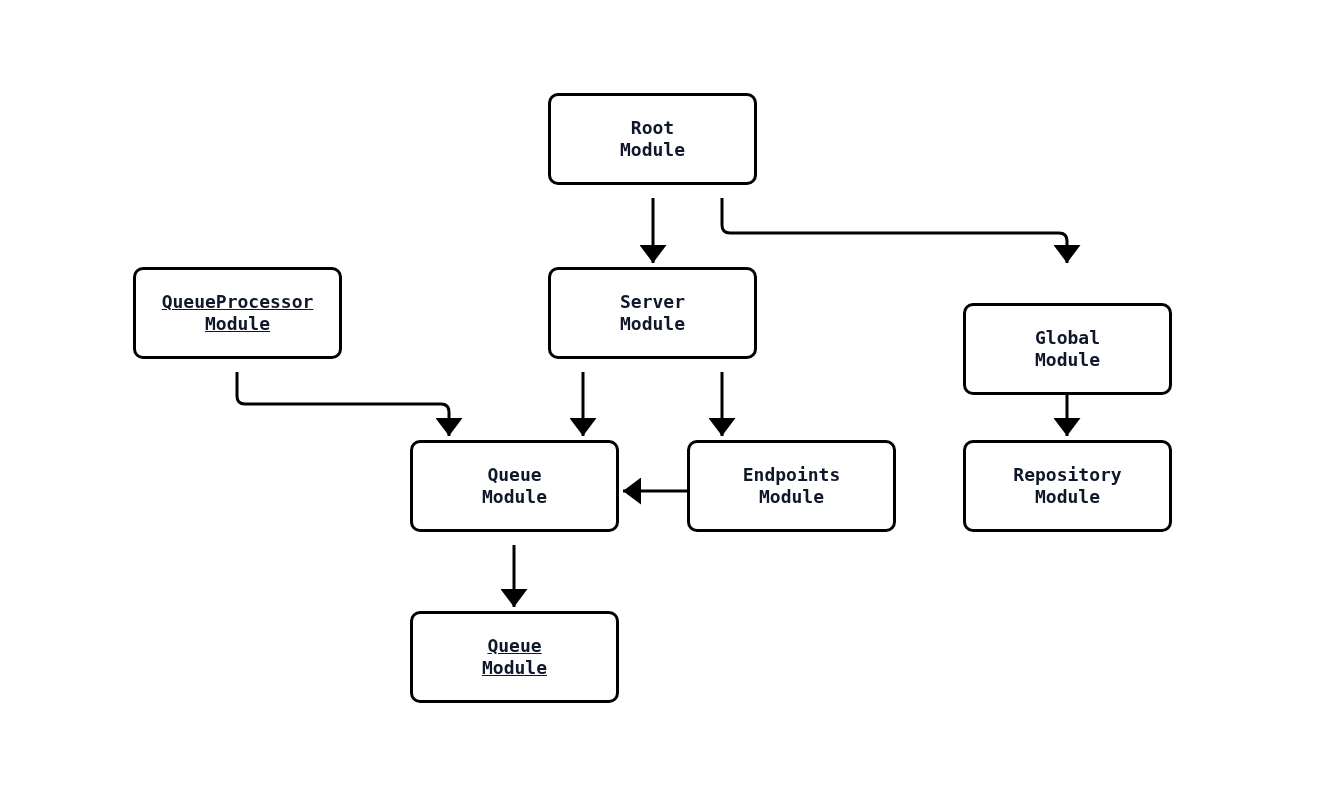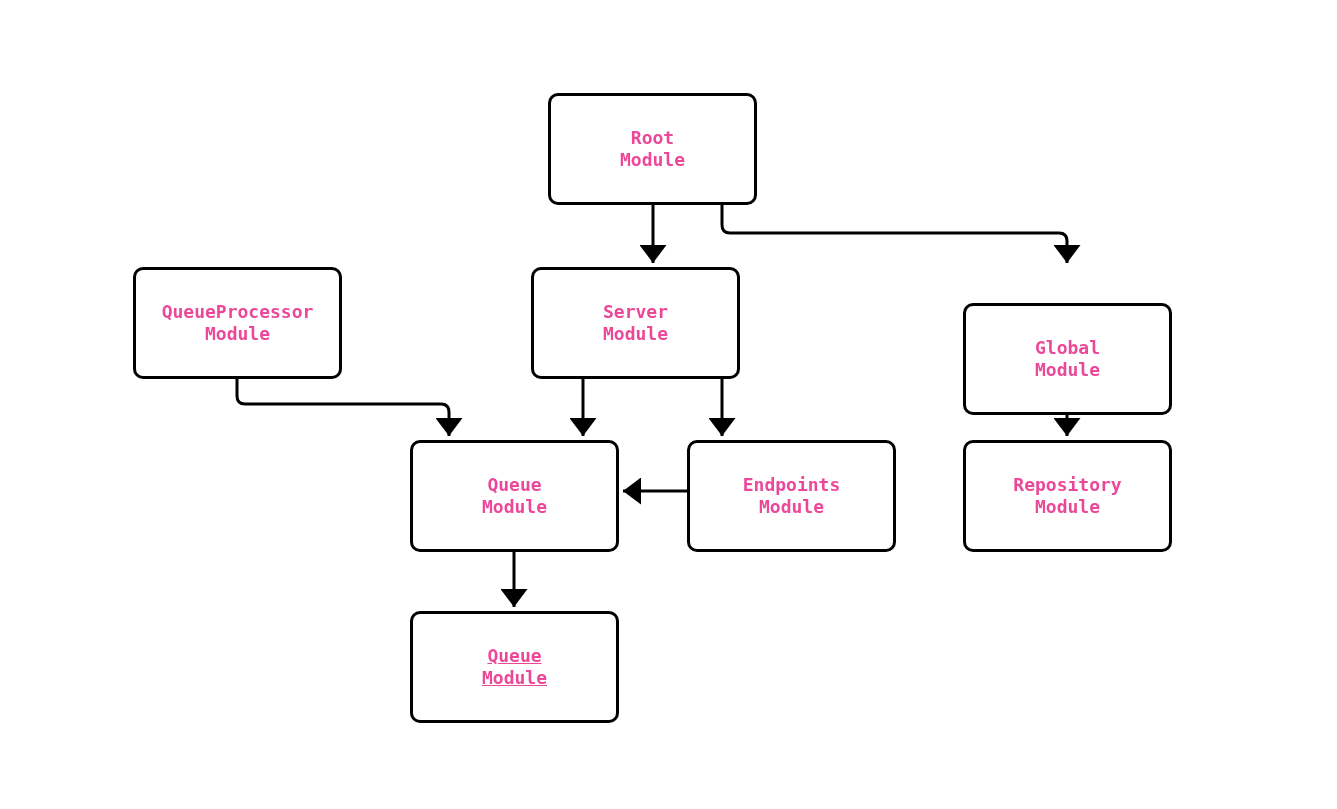--- a/index.html
+++ b/index.html
@@ -12,39 +12,39 @@
     font-family: "DejaVu Sans Mono", monospace;
   }
   .edges {
     position: absolute;
     left: 0; top: 0;
     width: 1337px; height: 809px;
   }
   .node {
     position: absolute;
     width: 209px;
-    height: 112px;
+    height: 92px;
     box-sizing: border-box;
     border: 3px solid #000000;
     border-radius: 10px;
     background: #ffffff;
     display: flex;
     flex-direction: column;
     align-items: center;
     justify-content: center;
     font-weight: bold;
     font-size: 18px;
     line-height: 22px;
-    color: #ec4899;
+    color: #0f172a;
     text-align: center;
   }
   .node span { display: block; }
   .n-root          { left: 548px; top:  93px; }
-  .n-queueprocessor{ left: 133px; top: 267px; }
-  .n-server        { left: 531px; top: 267px; }
+  .n-queueprocessor{ left: 133px; top: 267px; text-decoration: underline; }
+  .n-server        { left: 548px; top: 267px; }
   .n-global        { left: 963px; top: 267px; margin-top: 36px; }
   .n-core          { left: 410px; top: 440px; }
   .n-endpoints     { left: 687px; top: 440px; }
   .n-repository    { left: 963px; top: 440px; }
   .n-queue         { left: 410px; top: 611px; text-decoration: underline; }
   .edge {
     fill: none;
     stroke: #000000;
     stroke-width: 3px;
     stroke-linecap: butt;

